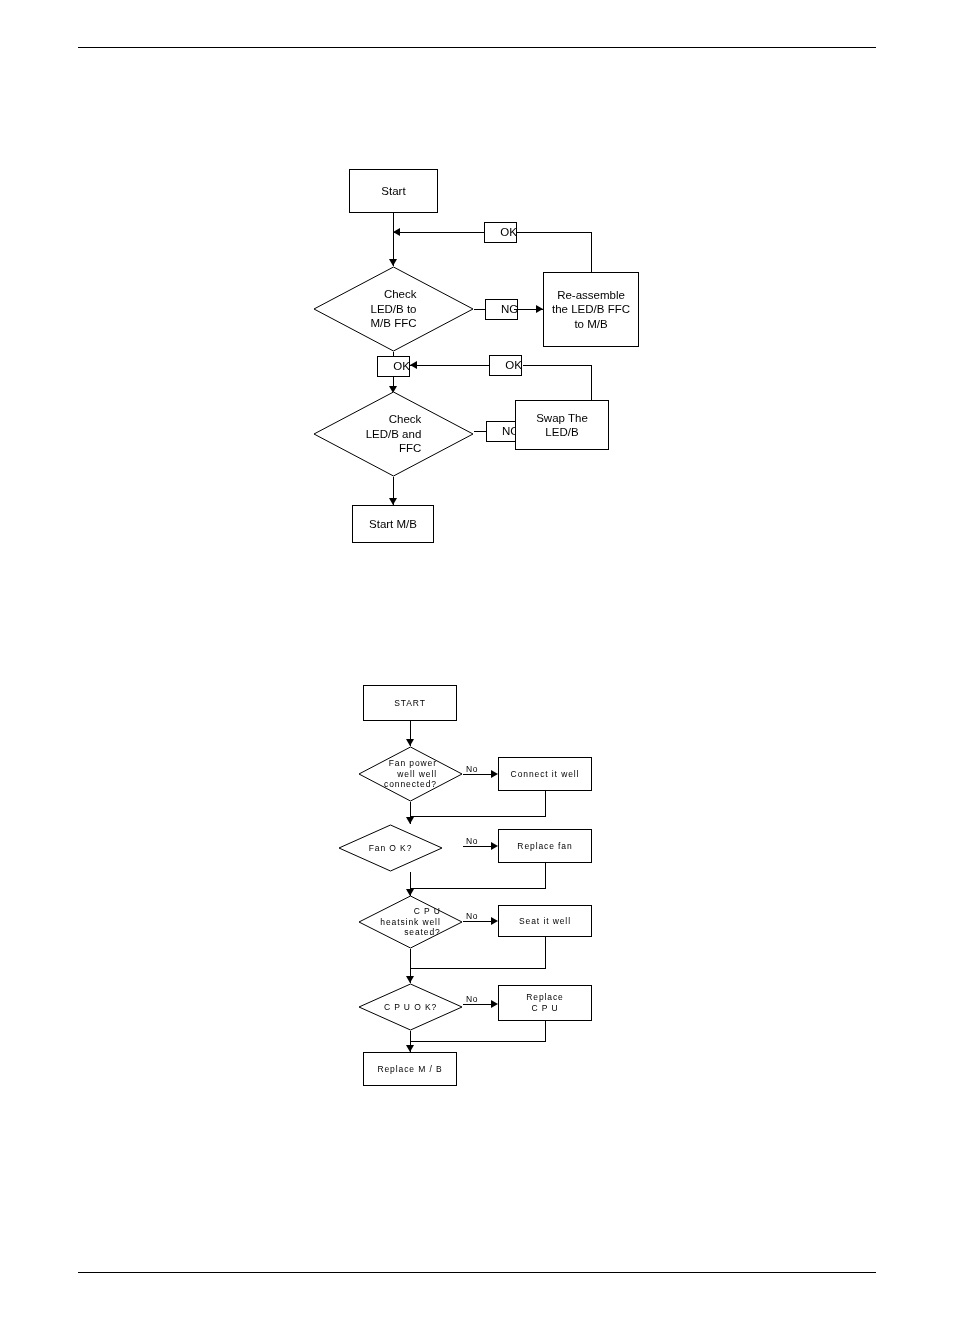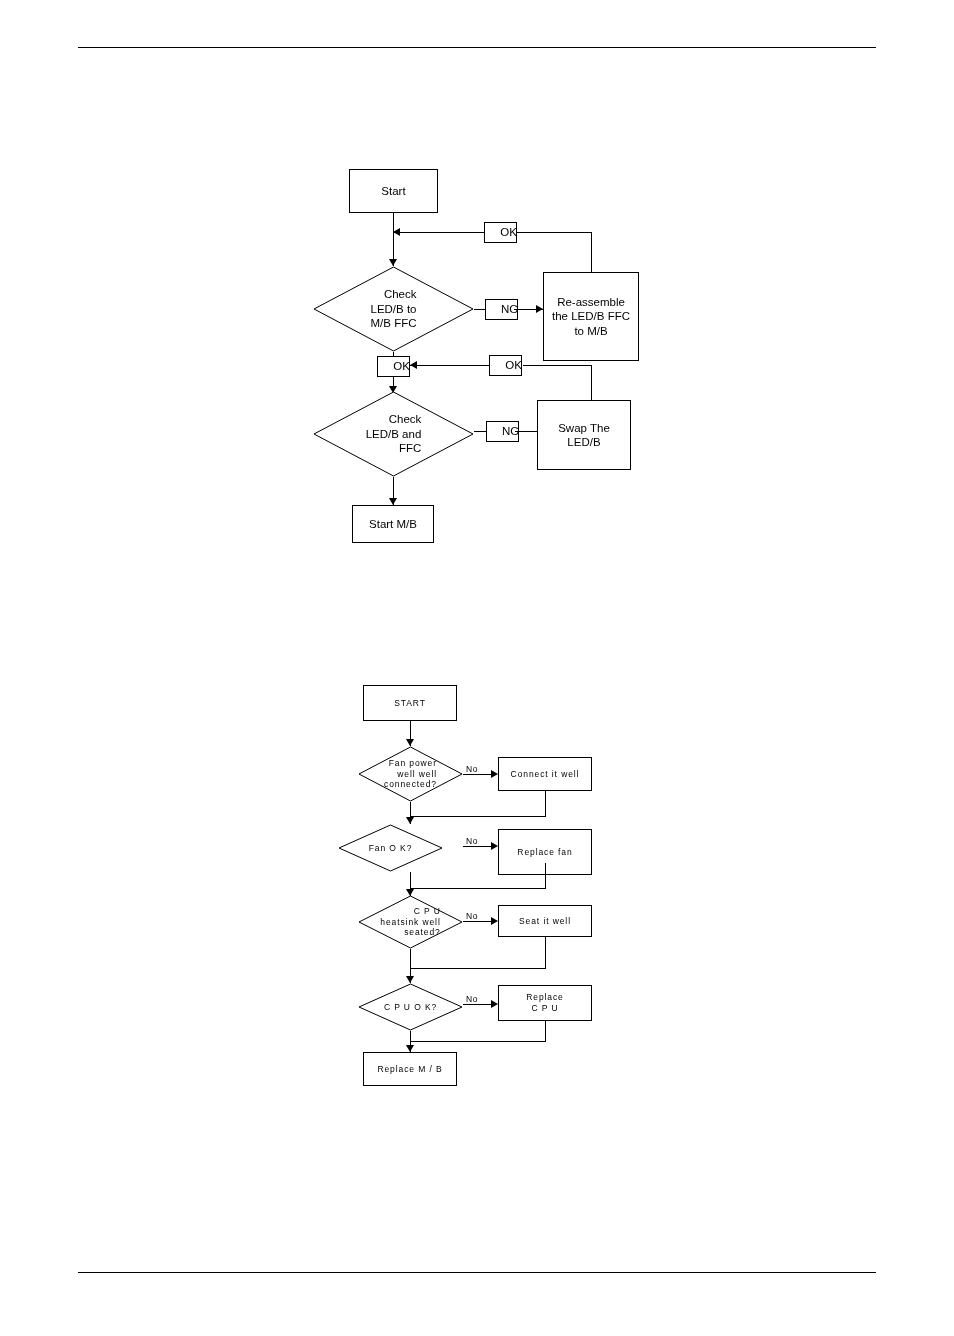--- a/index.html
+++ b/index.html
@@ -123,21 +123,21 @@
       <div class="diamond-label">Check
 LED/B to
 M/B FFC</div>
     </div>
 
     <div class="line hline" style="left:474px; top:309px; width:13px;"></div>
     <div class="tag" style="left:485px; top:299px; width:33px; height:21px;">NG</div>
     <div class="line hline" style="left:518px; top:309px; width:25px;"></div>
     <div class="arrow right" style="left:536px; top:305px;"></div>
 
-    <div class="node" style="left:543px; top:272px; width:96px; height:89px;">Re-assemble
+    <div class="node" style="left:543px; top:272px; width:96px; height:75px;">Re-assemble
 the LED/B FFC
 to M/B</div>
 
     <div class="line vline" style="left:591px; top:232px; height:40px;"></div>
     <div class="line hline" style="left:517px; top:232px; width:75px;"></div>
     <div class="tag" style="left:484px; top:222px; width:33px; height:21px;">OK</div>
     <div class="line hline" style="left:393px; top:232px; width:91px;"></div>
     <div class="arrow left" style="left:393px; top:228px;"></div>
 
     <div class="line vline" style="left:393px; top:352px; height:4px;"></div>
@@ -159,21 +159,21 @@
       <div class="diamond-label">Check
 LED/B  and
 FFC</div>
     </div>
 
     <div class="line hline" style="left:474px; top:431px; width:13px;"></div>
     <div class="tag" style="left:486px; top:421px; width:33px; height:21px;">NG</div>
     <div class="line hline" style="left:519px; top:431px; width:25px;"></div>
     <div class="arrow right" style="left:537px; top:427px;"></div>
 
-    <div class="node" style="left:537px; top:400px; width:94px; height:70px;">Swap The
+    <div class="node" style="left:515px; top:400px; width:94px; height:50px;">Swap The
 LED/B</div>
 
     <div class="line vline" style="left:393px; top:477px; height:28px;"></div>
     <div class="arrow down" style="left:389px; top:498px;"></div>
 
     <div class="node" style="left:352px; top:505px; width:82px; height:38px;">Start M/B</div>
   </div>
 
   <div class="c2">
 
@@ -208,21 +208,21 @@
       <svg width="105" height="48" viewBox="0 0 105 48">
         <polygon points="52.5,1 104,24 52.5,47 1,24" fill="#ffffff" stroke="#000000" stroke-width="1"></polygon>
       </svg>
       <div class="diamond-label">Fan O K?</div>
     </div>
 
     <div class="line hline" style="left:463px; top:846px; width:30px;"></div>
     <div class="small-lbl" style="left:466px; top:836px;">No</div>
     <div class="arrow right" style="left:491px; top:842px;"></div>
 
-    <div class="node" style="left:498px; top:829px; width:94px; height:46px;">Replace fan</div>
+    <div class="node" style="left:498px; top:829px; width:94px; height:34px;">Replace fan</div>
 
     <div class="line vline" style="left:545px; top:863px; height:25px;"></div>
     <div class="line hline" style="left:410px; top:888px; width:136px;"></div>
 
     <div class="line vline" style="left:410px; top:872px; height:16px;"></div>
     <div class="line vline" style="left:410px; top:888px; height:8px;"></div>
     <div class="arrow down" style="left:406px; top:889px;"></div>
 
     <div class="diamond-wrap" style="left:358px; top:895px; width:105px; height:54px;">
       <svg width="105" height="54" viewBox="0 0 105 54">

